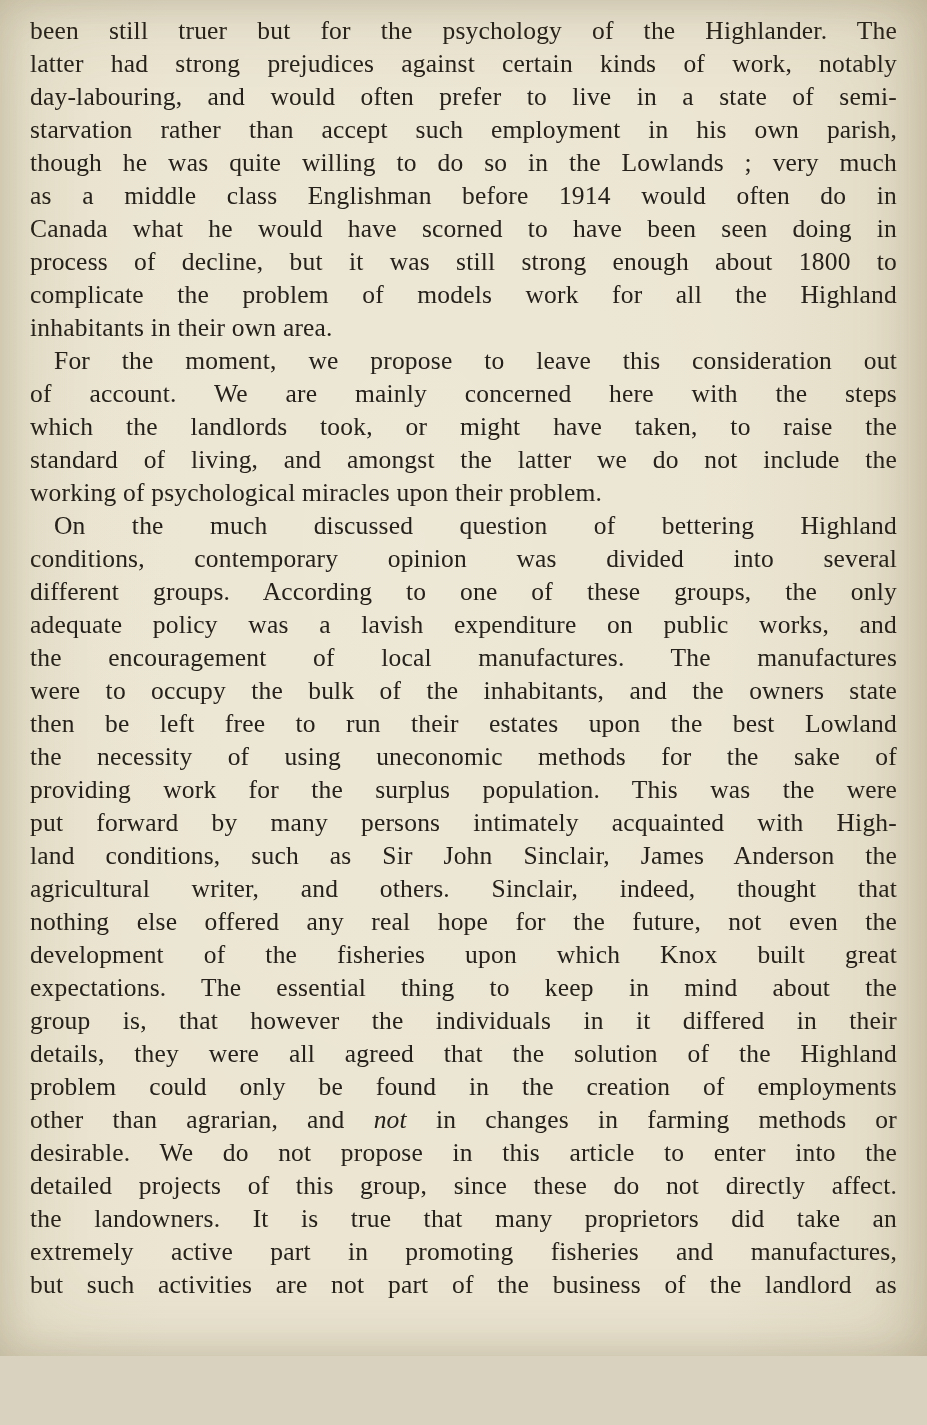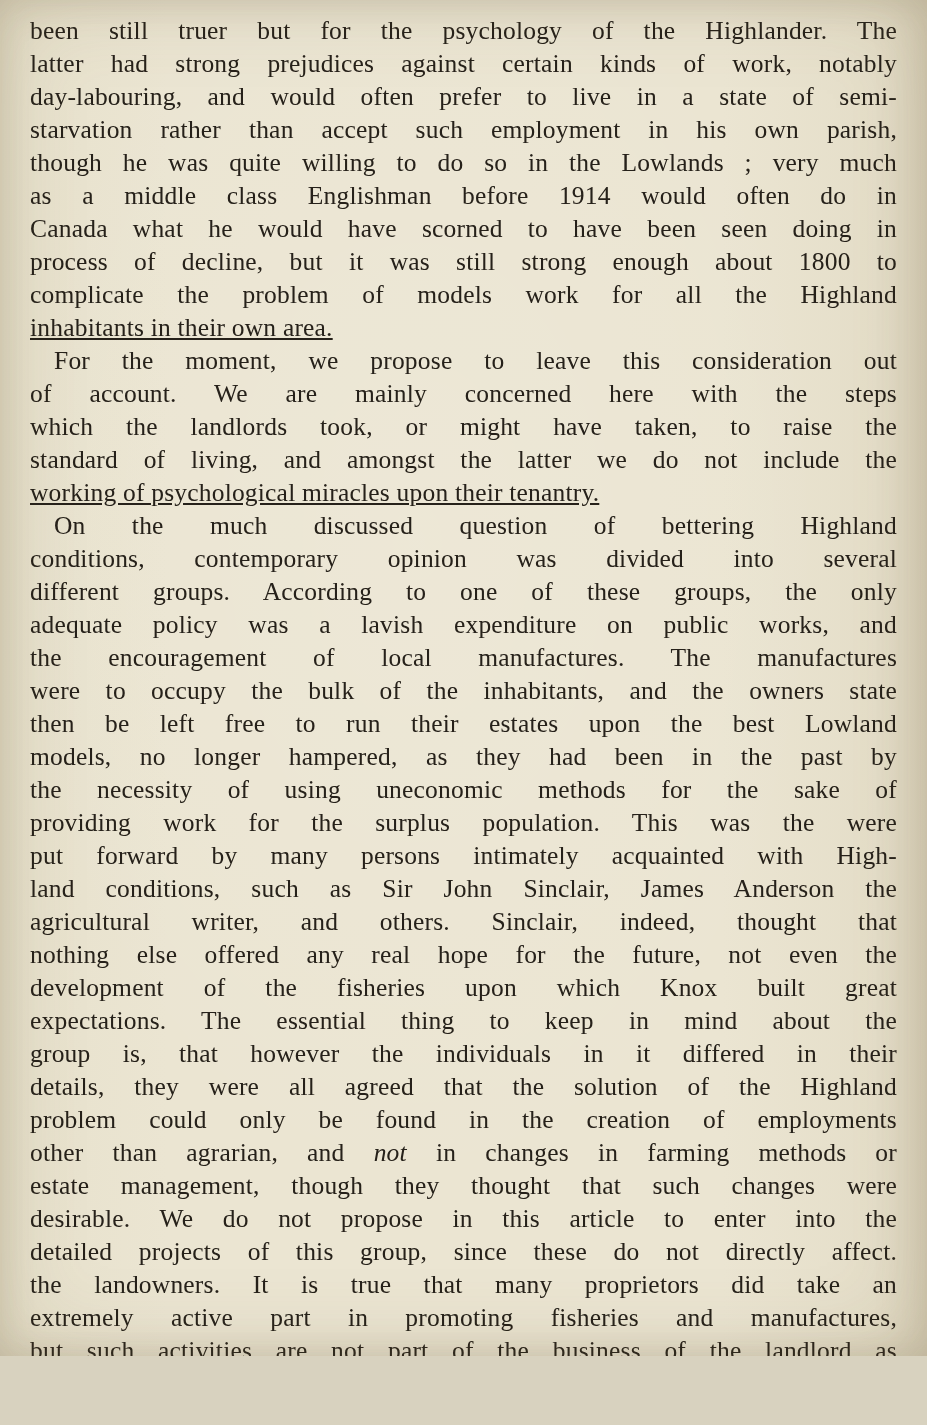--- a/index.html
+++ b/index.html
@@ -44,21 +44,20 @@
     padding: 0;
   }
   .line {
     text-align: justify;
     text-align-last: justify;
     height: 33px;
     overflow: hidden;
   }
   .line.last-left {
     text-align-last: left;
-    text-decoration: underline;
   }
   .para.indent .line:first-child {
     text-indent: 24px;
   }
   em {
   }
 </style>
 </head>
 <body>
 
@@ -74,44 +73,42 @@
         <div class="line">Canada what he would have scorned to have been seen doing in</div>
         <div class="line">process of decline, but it was still strong enough about 1800 to</div>
         <div class="line">complicate the problem of models work for all the Highland</div>
         <div class="line last-left">inhabitants in their own area.</div>
       </div>
       <div class="para indent">
         <div class="line">For the moment, we propose to leave this consideration out</div>
         <div class="line">of account.  We are mainly concerned here with the steps</div>
         <div class="line">which the landlords took, or might have taken, to raise the</div>
         <div class="line">standard of living, and amongst the latter we do not include the</div>
-        <div class="line last-left">working of psychological miracles upon their tenantry.</div>
+        <div class="line last-left">working of psychological miracles upon their problem.</div>
       </div>
       <div class="para indent">
         <div class="line">On the much discussed question of bettering Highland</div>
         <div class="line">conditions, contemporary opinion was divided into several</div>
         <div class="line">different groups.  According to one of these groups, the only</div>
         <div class="line">adequate policy was a lavish expenditure on public works, and</div>
         <div class="line">the encouragement of local manufactures.  The manufactures</div>
         <div class="line">were to occupy the bulk of the inhabitants, and the owners state</div>
         <div class="line">then be left free to run their estates upon the best Lowland</div>
-        <div class="line">models, no longer hampered, as they had been in the past by</div>
         <div class="line">the necessity of using uneconomic methods for the sake of</div>
         <div class="line">providing work for the surplus population.  This was the were</div>
         <div class="line">put forward by many persons intimately acquainted with High-</div>
         <div class="line">land conditions, such as Sir John Sinclair, James Anderson the</div>
         <div class="line">agricultural writer, and others.  Sinclair, indeed, thought that</div>
         <div class="line">nothing else offered any real hope for the future, not even the</div>
         <div class="line">development of the fisheries upon which Knox built great</div>
         <div class="line">expectations.  The essential thing to keep in mind about the</div>
         <div class="line">group is, that however the individuals in it differed in their</div>
         <div class="line">details, they were all agreed that the solution of the Highland</div>
         <div class="line">problem could only be found in the creation of employments</div>
         <div class="line">other than agrarian, and <em>not</em> in changes in farming methods or</div>
-        <div class="line">estate management, though they thought that such changes were</div>
         <div class="line">desirable.  We do not propose in this article to enter into the</div>
         <div class="line">detailed projects of this group, since these do not directly affect.</div>
         <div class="line">the landowners.  It is true that many proprietors did take an</div>
         <div class="line">extremely active part in promoting fisheries and manufactures,</div>
         <div class="line">but such activities are not part of the business of the landlord as</div>
       </div>
     </div>
 </div>
 
 </body></html>

